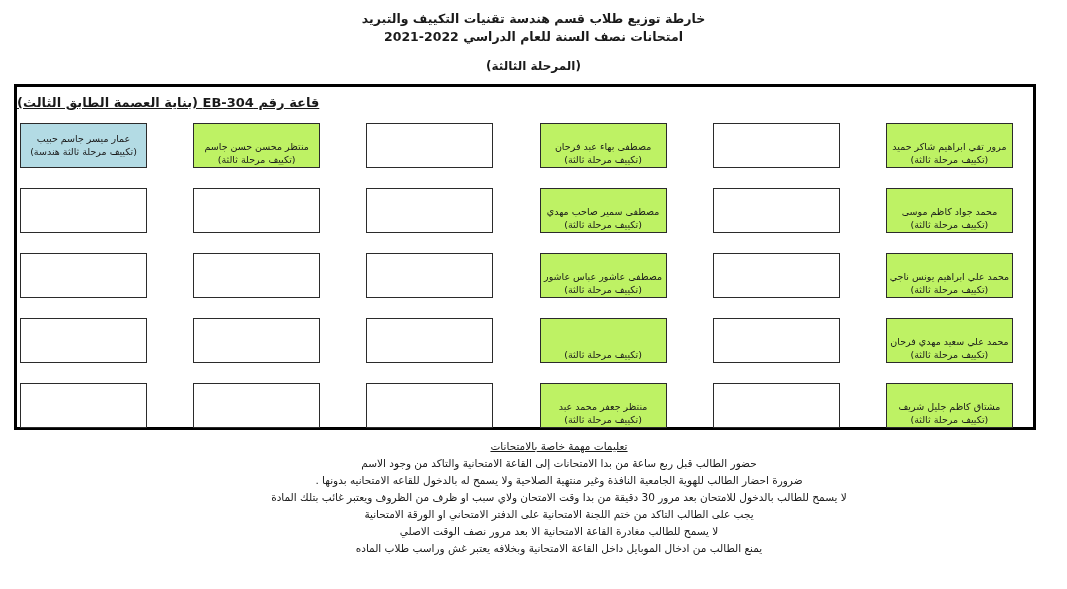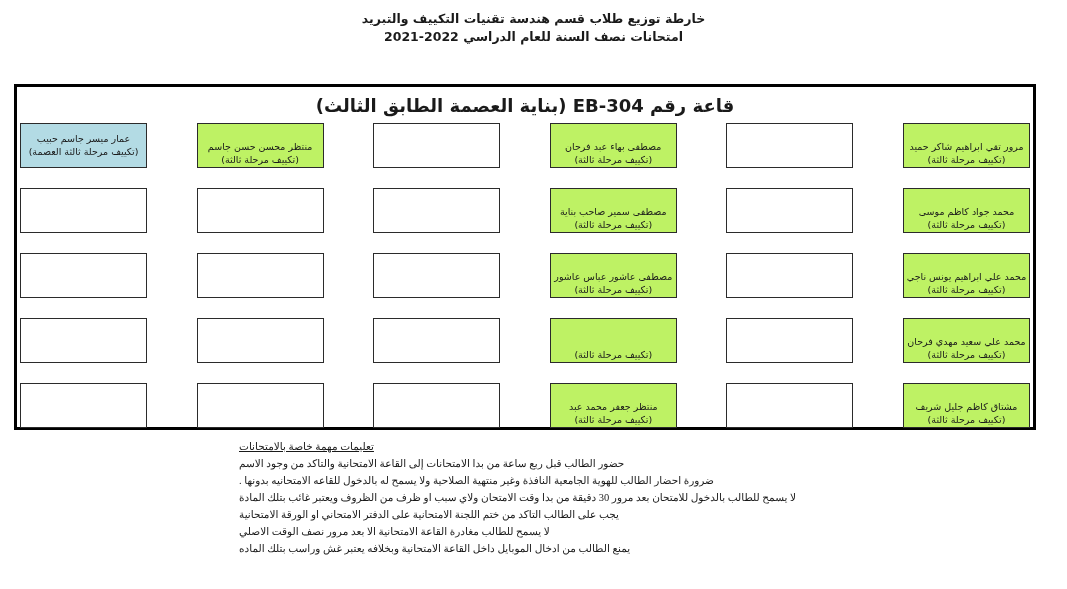--- a/index.html
+++ b/index.html
@@ -9,76 +9,77 @@
 
   
   .titleblock { position:absolute; top:10px; left:0; width:1067px;
                 text-align:center; direction:rtl; }
   .title-line { font-size:12.5px; font-weight:bold; line-height:1.45; }
   .stage-line { margin-top:13px; font-size:12px; font-weight:bold; }
 
   
   .hall { position:absolute; left:14px; top:84px; width:1022px; height:346px;
           border:3px solid #000; background:#fff; }
-  .hall-header { margin-top:8px; text-align:center; direction:rtl;
-                 font-size:18px; font-weight:bold; }
-  .seatgrid { position:absolute; left:3px; right:3px; top:36px;
+  .hall-header { margin-top:8px; text-align:left; direction:rtl;
+                 font-size:13px; font-weight:bold;text-decoration:underline; }
+  .seatgrid { position:absolute; left:3px; right:20px; top:36px;
               display:grid; grid-template-columns:repeat(6,127px);
               justify-content:space-between; grid-auto-rows:45px; row-gap:20px; }
   .cell { border:1px solid #2b2b2b; background:#fff; direction:rtl;
           display:flex; flex-direction:column; align-items:center; justify-content:center;
           text-align:center; font-size:9.5px; line-height:1.3; padding:1px 2px; overflow:hidden; }
   .cell.pink { background:#bef264;justify-content:flex-end; }
   .cell.cyan { background:#b3dbe4; }
 
   
   .instructions { position:absolute; top:438px; right:52px; width:640px;
-                  direction:rtl; text-align:left; font-size:10.5px; line-height:1.62;font-family:Liberation Serif, serif; }
+                  direction:rtl; text-align:center; font-size:10.5px; line-height:1.62; }
   .instructions .heading { text-decoration:underline; display:inline-block; }
   .instructions .line { white-space:nowrap; }
 </style>
 </head>
 <body>
 
 <div class="page">
 
   <div class="titleblock">
     <div class="title-line">خارطة توزيع طلاب قسم هندسة تقنيات التكييف والتبريد</div>
     <div class="title-line">امتحانات نصف السنة للعام الدراسي 2022-2021</div>
+    <div class="stage-line">(المرحلة الثالثة)</div>
   </div>
 
   <div class="hall">
     <div class="hall-header">قاعة رقم EB-304 (بناية العصمة الطابق الثالث)</div>
 
     <div class="seatgrid">
 
       <div class="cell cyan">
         <span>عمار ميسر جاسم حبيب</span>
-        <span>(تكييف مرحلة ثالثة العصمة)</span>
+        <span>(تكييف مرحلة ثالثة هندسة)</span>
       </div>
       <div class="cell pink">
         <span>منتظر محسن حسن جاسم</span>
         <span>(تكييف مرحلة ثالثة)</span>
       </div>
       <div class="cell"></div>
       <div class="cell pink">
         <span>مصطفى بهاء عبد فرحان</span>
         <span>(تكييف مرحلة ثالثة)</span>
       </div>
       <div class="cell"></div>
       <div class="cell pink">
         <span>مرور تقي ابراهيم شاكر حميد</span>
         <span>(تكييف مرحلة ثالثة)</span>
       </div>
 
       <div class="cell"></div>
       <div class="cell"></div>
       <div class="cell"></div>
       <div class="cell pink">
-        <span>مصطفى سمير صاحب بناية</span>
+        <span>مصطفى سمير صاحب مهدي</span>
         <span>(تكييف مرحلة ثالثة)</span>
       </div>
       <div class="cell"></div>
       <div class="cell pink">
         <span>محمد جواد كاظم موسى</span>
         <span>(تكييف مرحلة ثالثة)</span>
       </div>
 
       <div class="cell"></div>
       <div class="cell"></div>
@@ -120,16 +121,16 @@
     </div>
   </div>
 
   <div class="instructions">
     <div><span class="heading">تعليمات مهمة خاصة بالامتحانات</span></div>
     <div class="line">حضور الطالب قبل ربع ساعة من بدا الامتحانات إلى القاعة الامتحانية والتاكد من وجود الاسم</div>
     <div class="line">ضرورة احضار الطالب للهوية الجامعية النافذة وغير منتهية الصلاحية ولا يسمح له بالدخول للقاعه الامتحانيه بدونها .</div>
     <div class="line">لا يسمح للطالب بالدخول للامتحان بعد مرور 30 دقيقة من بدا وقت الامتحان ولاي سبب او ظرف من الظروف ويعتبر غائب بتلك المادة</div>
     <div class="line">يجب على الطالب التاكد من ختم اللجنة الامتحانية على الدفتر الامتحاني او الورقة الامتحانية</div>
     <div class="line">لا يسمح للطالب مغادرة القاعة الامتحانية الا بعد مرور نصف الوقت الاصلي</div>
-    <div class="line">يمنع الطالب من ادخال الموبايل داخل القاعة الامتحانية وبخلافه يعتبر غش وراسب بتلك الماده</div>
+    <div class="line">يمنع الطالب من ادخال الموبايل داخل القاعة الامتحانية وبخلافه يعتبر غش وراسب طلاب الماده</div>
   </div>
 
 </div>
 
 </body></html>

